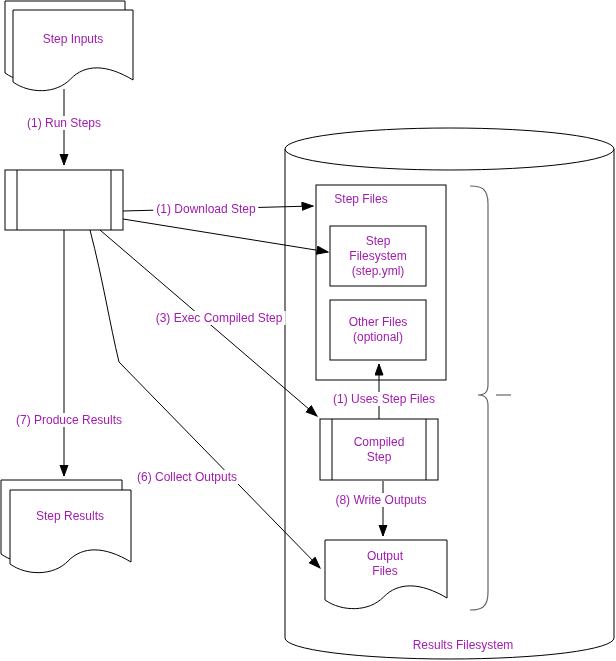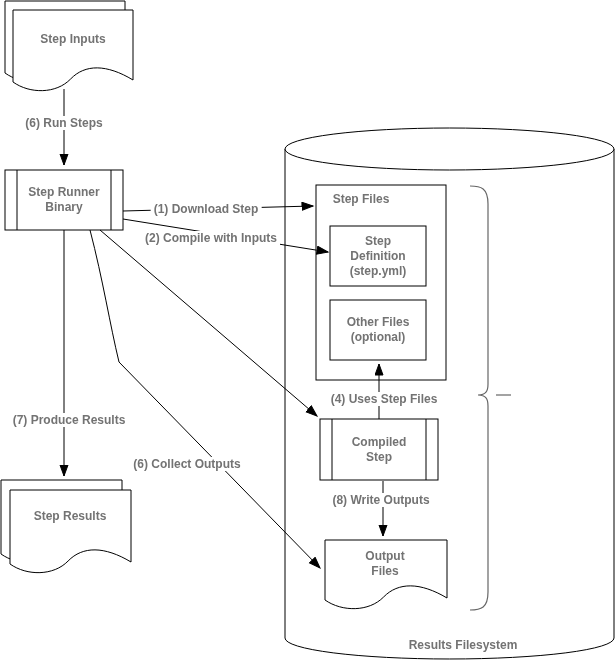--- a/index.html
+++ b/index.html
@@ -1,19 +1,19 @@
 <!DOCTYPE html>
 <html><head>
 <meta charset="utf-8">
 <style>
   html,body{margin:0;padding:0;background:#fff;}
   .canvas{
     position:relative;width:616px;height:661px;background:#ffffff;
     font-family:"Liberation Sans","DejaVu Sans",sans-serif;
-    font-size:12px;color:#737373;overflow:hidden;font-weight:bold;
+    font-size:12px;color:#a21caf;overflow:hidden;
   }
   .canvas svg{position:absolute;left:0;top:0;}
   .lbl{
     position:absolute;transform:translate(-50%,-50%);
     text-align:center;line-height:15px;white-space:normal;
   }
   .edge-lbl{
     background:#ffffff;padding:0 3px;white-space:nowrap;line-height:14px;
   }
   .nowrap{white-space:nowrap;}
@@ -74,44 +74,43 @@
       <path d="M100,230 L317,416" marker-end="url(#arrow)"></path>
       <path d="M379,419 L379,364" marker-end="url(#arrow)"></path>
       <path d="M383,481 L383,536" marker-end="url(#arrow)"></path>
       <path d="M90,230 C103,280 110,325 119,362 L320,568" marker-end="url(#arrow)"></path>
       <path d="M64,230 L64,476" marker-end="url(#arrow)"></path>
     </g>
   </svg>
 
   <div class="lbl" style="left:73px;top:39px;width:90px">Step Inputs</div>
 
-  <div class="lbl" style="left:64px;top:200px;width:74px">Step Runner Binary</div>
 
   <div class="lbl nowrap" style="left:361px;top:199px">Step Files</div>
 
-  <div class="lbl" style="left:378px;top:256px;width:64px">Step Definition (step.yml)</div>
+  <div class="lbl" style="left:378px;top:256px;width:64px">Step Filesystem (step.yml)</div>
 
   <div class="lbl" style="left:379px;top:450px;width:64px">Compiled Step</div>
 
   <div class="lbl" style="left:378px;top:330px;width:64px">Other Files (optional)</div>
 
   <div class="lbl" style="left:385px;top:564px;width:46px">Output Files</div>
 
   <div class="lbl" style="left:70px;top:516px;width:90px">Step Results</div>
 
   <div class="lbl nowrap" style="left:463px;top:645px">Results Filesystem</div>
 
 
-  <div class="lbl edge-lbl" style="left:64px;top:123px">(6) Run Steps</div>
+  <div class="lbl edge-lbl" style="left:64px;top:123px">(1) Run Steps</div>
 
   <div class="lbl edge-lbl" style="left:206px;top:209px">(1) Download Step</div>
 
-  <div class="lbl edge-lbl" style="left:211px;top:238px">(2) Compile with Inputs</div>
 
+  <div class="lbl edge-lbl" style="left:219px;top:318px">(3) Exec Compiled Step</div>
 
-  <div class="lbl edge-lbl" style="left:384px;top:399px">(4) Uses Step Files</div>
+  <div class="lbl edge-lbl" style="left:384px;top:399px">(1) Uses Step Files</div>
 
   <div class="lbl edge-lbl" style="left:381px;top:500px">(8) Write Outputs</div>
 
-  <div class="lbl edge-lbl" style="left:187px;top:464px">(6) Collect Outputs</div>
+  <div class="lbl edge-lbl" style="left:187px;top:477px">(6) Collect Outputs</div>
 
   <div class="lbl edge-lbl" style="left:69px;top:420px">(7) Produce Results</div>
 </div>
 
 </body></html>

